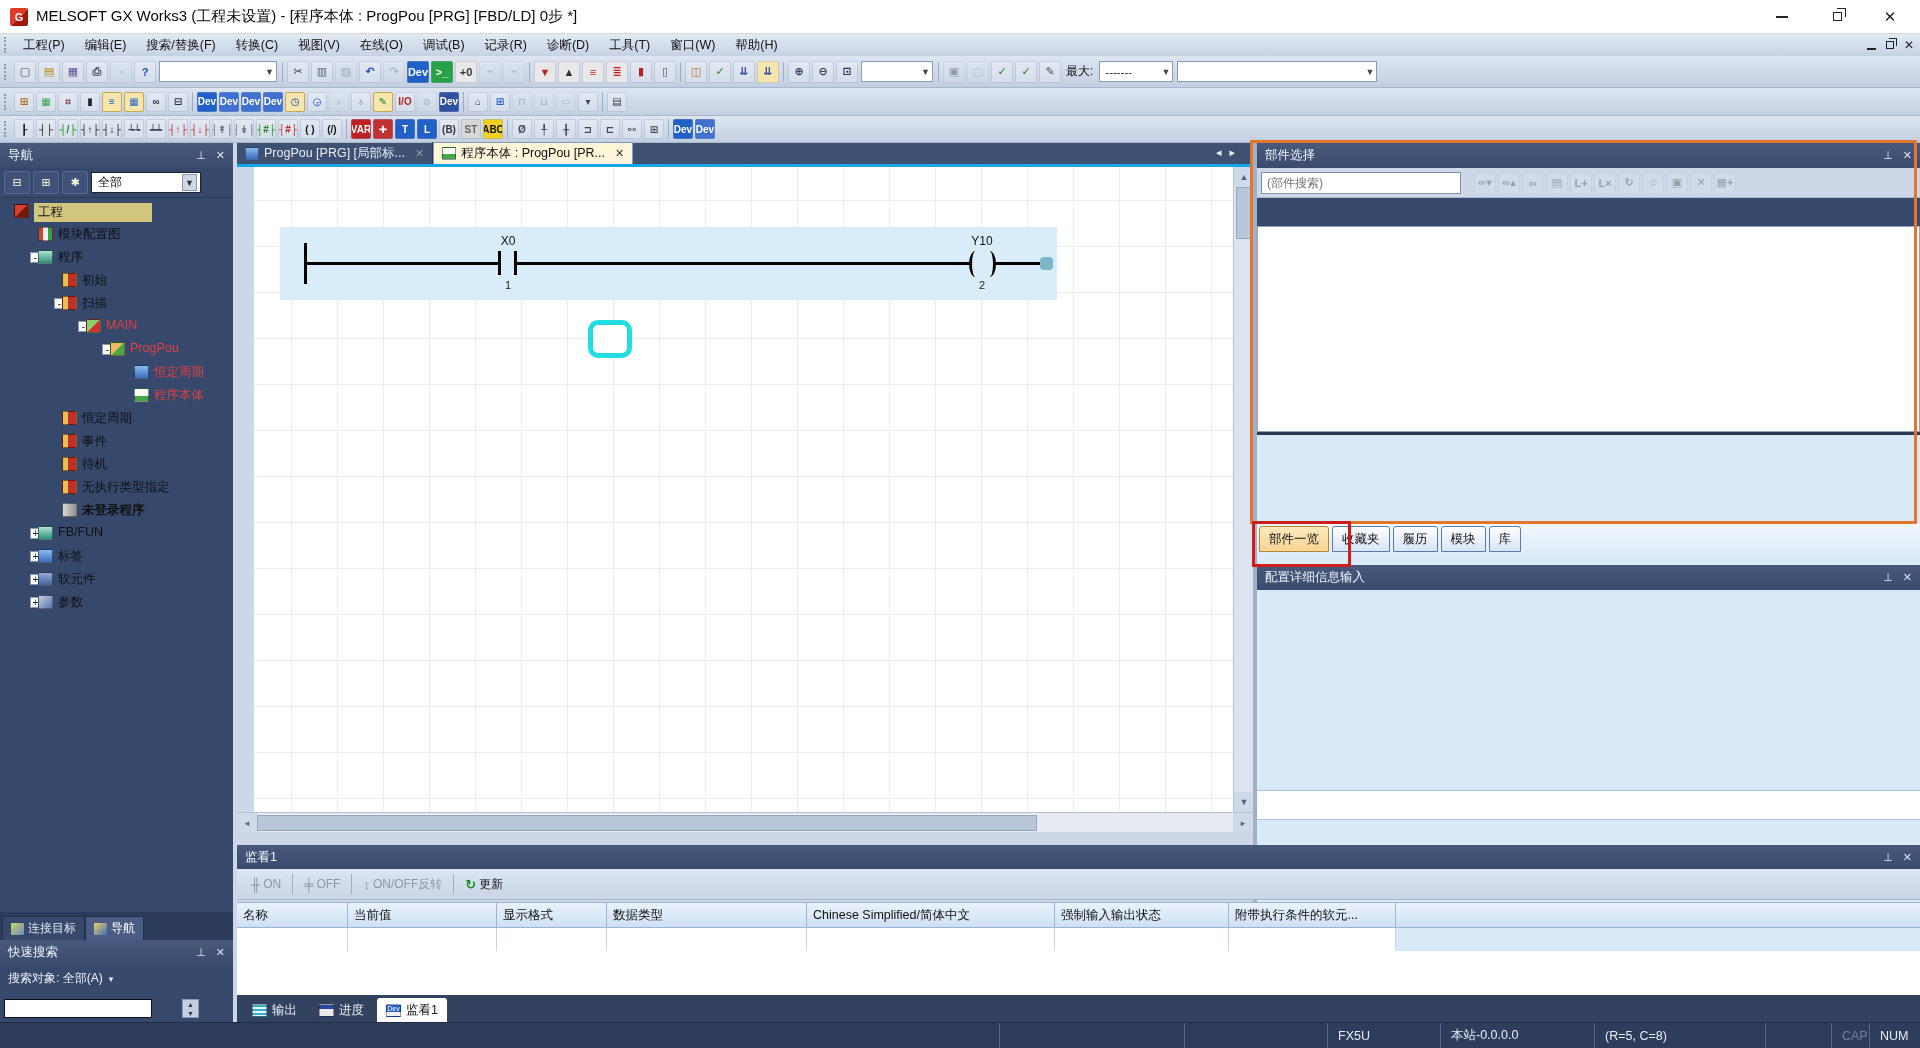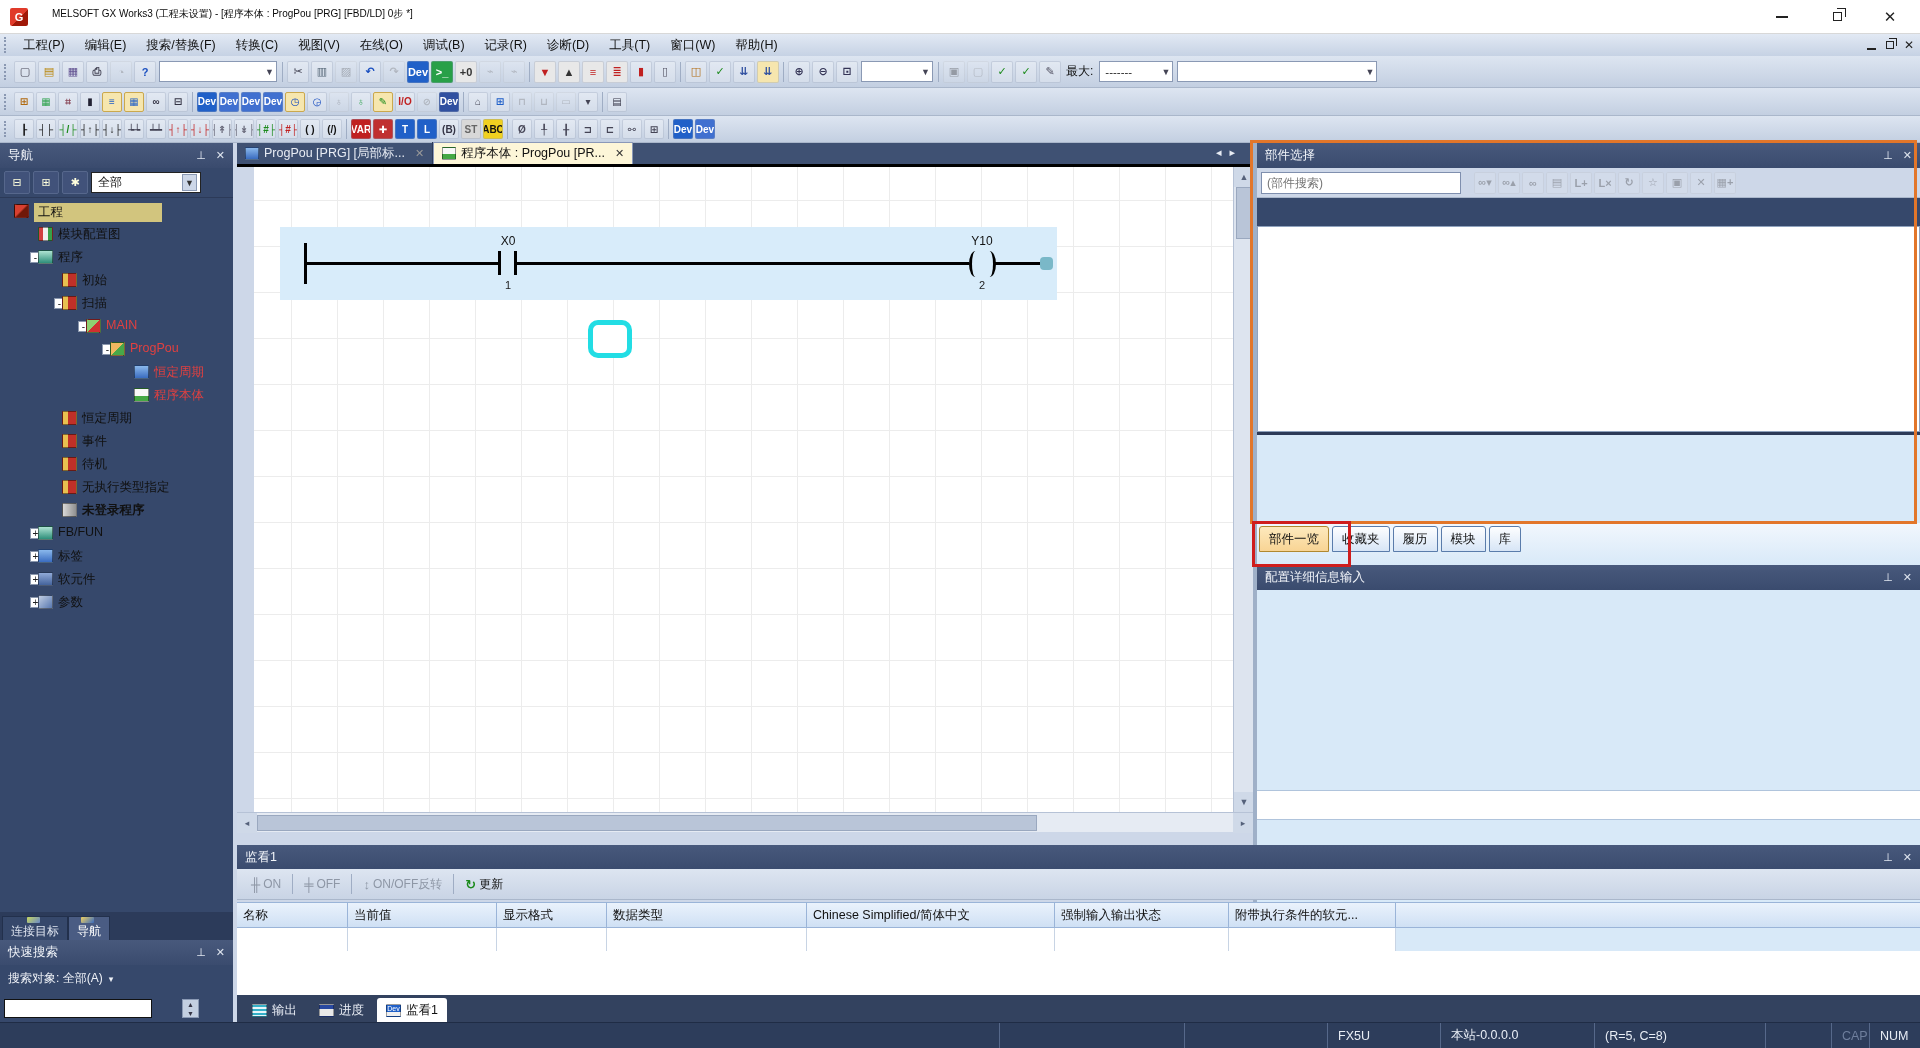--- a/index.html
+++ b/index.html
@@ -3,21 +3,21 @@
 <meta charset="utf-8">
 <style>
   html,body{margin:0;padding:0;background:#222;}
   *{box-sizing:border-box;font-family:"Liberation Sans","DejaVu Sans",sans-serif;}
   #app{position:relative;width:1920px;height:1048px;background:#cdd7e8;overflow:hidden;font-size:12.5px;color:#111;}
   .abs{position:absolute;}
 
   
   #titlebar{left:0;top:0;width:1920px;height:34px;background:#ffffff;border-bottom:1px solid #d8d8d8;}
   #app-icon{left:10px;top:8px;width:18px;height:18px;background:linear-gradient(135deg,#e03a2a 55%,#a01808 55%);border-radius:2px;color:#fff;font-size:11px;text-align:center;line-height:18px;font-weight:bold;}
-  #title-text{left:36px;top:7px;font-size:10px;color:#0a0a0a;white-space:nowrap;margin-left:16px;}
+  #title-text{left:36px;top:7px;font-size:15px;color:#0a0a0a;white-space:nowrap;}
   .win-btn{top:0;width:52px;height:33px;text-align:center;color:#222;}
   .win-btn .bar{position:absolute;left:20px;top:16px;width:12px;height:2px;background:#222;}
   .sq-restore{position:absolute;left:21px;top:12px;width:9px;height:9px;border:1.5px solid #222;}
   .sq-restore::before{content:"";position:absolute;left:2.5px;top:-5px;width:8px;height:8px;border:1.5px solid #222;border-left:none;border-bottom:none;}
   .win-x{font-size:15px;line-height:33px;}
 
   
   #menubar{left:0;top:34px;width:1920px;height:22px;background:linear-gradient(#e2e9f4,#c6d2e4);display:flex;align-items:center;}
   .grip{width:5px;height:16px;margin:0 4px;border-left:2px dotted #8a98b2;}
   .menu-item{padding:2px 10px;color:#111;}
@@ -50,50 +50,50 @@
   #nav{left:0;top:143px;width:233px;height:879px;}
   #nav-toolbar{left:0;top:168px;width:233px;height:30px;background:#36486b;border-bottom:1px solid #2c3a58;display:flex;align-items:center;padding:2px 4px;}
   .nv-btn{width:26px;height:23px;border:1px solid #56678c;border-radius:2px;margin-right:3px;display:flex;align-items:center;justify-content:center;font-size:11px;color:#ffd;background:#41527a;}
   #nav-filter{width:110px;height:21px;background:#fff;color:#111;border:1px solid #222;display:flex;align-items:center;justify-content:space-between;padding:0 3px 0 6px;font-size:12px;}
   #nav-filter .dn{font-size:9px;color:#333;background:#cdd7e8;border:1px solid #8a99b4;width:15px;height:17px;text-align:center;line-height:16px;}
   #tree{left:0;top:200px;width:233px;height:420px;}
   .trow{position:absolute;height:23px;display:flex;align-items:center;white-space:nowrap;font-size:12.5px;}
   .texp{position:absolute;width:11px;height:11px;background:#fff;border:1px solid #8a97ad;color:#222;font-size:10px;line-height:9px;text-align:center;top:6px;}
   .ticon{position:absolute;width:15px;height:14px;top:4px;border:1px solid rgba(0,0,0,.45);border-radius:1px;}
   .tlab{position:absolute;top:3px;}
-  .tlab.sel{background:#d2c57e;color:#111;padding:1px 4px;width:128px;}
+  .tlab.sel{background:#d2c57e;color:#111;padding:1px 4px;width:118px;}
   .red{color:#e04040;}
   .ti-project{background:linear-gradient(135deg,#d84030 45%,#701808 55%);}
   .ti-module{background:linear-gradient(90deg,#d04040 33%,#f0f0f0 33% 66%,#38a048 66%);}
   .ti-folder{background:linear-gradient(180deg,#aee3d2,#2e8f7a);}
   .ti-exec{background:linear-gradient(90deg,#e8c050 38%,#c03028 38%);}
   .ti-gray{background:linear-gradient(90deg,#d8d8d8,#909090);}
   .ti-main{background:linear-gradient(135deg,#8ed070 50%,#d03030 50%);}
   .ti-pou{background:linear-gradient(135deg,#f0b860 50%,#48a848 50%);}
   .ti-label{background:linear-gradient(180deg,#8ab8ec,#3a6cc0);}
   .ti-body{background:linear-gradient(180deg,#f8f8f8 55%,#44a844 55%);}
   .ti-device{background:linear-gradient(180deg,#90aad8,#44639c);}
   .ti-param{background:linear-gradient(135deg,#c0cde2,#5878b0);}
 
   
   #nav-tabs{left:0;top:912px;width:233px;height:28px;background:#2c3b5a;display:flex;align-items:flex-end;padding:0 2px;}
-  .nav-tab{height:24px;display:flex;align-items:center;padding:0 8px;font-size:12px;color:#dfe5f0;border:1px solid #22304c;border-bottom:none;background:#36486b;flex-direction:column;}
+  .nav-tab{height:24px;display:flex;align-items:center;padding:0 8px;font-size:12px;color:#dfe5f0;border:1px solid #22304c;border-bottom:none;background:#36486b;}
   .nav-tab.sel{background:#4a5c83;color:#fff;}
   .nt-ic{width:13px;height:12px;margin-right:4px;border-radius:1px;}
   .nt-link{background:linear-gradient(135deg,#c8d860,#6888c8);}
   .nt-nav{background:linear-gradient(135deg,#f0d060,#3a6cc0);}
 
   
   #qs{left:0;top:940px;width:233px;height:82px;}
   #qs-target{left:8px;top:970px;color:#eef1f7;font-size:12px;display:flex;gap:6px;align-items:center;}
   #qs-input{left:4px;top:999px;width:148px;height:19px;background:#fff;border:1px solid #111;}
   #qs-spin{left:182px;top:999px;width:17px;height:19px;background:#c3cfe1;border:1px solid #8a99b4;color:#334;font-size:7px;line-height:9px;text-align:center;}
 
   
-  #edtabs{left:237px;top:143px;width:1016px;height:24px;background:#3f5173;display:flex;align-items:flex-end;border-bottom:3px solid #000000;}
+  #edtabs{left:237px;top:143px;width:1016px;height:24px;background:#3f5173;display:flex;align-items:flex-end;border-bottom:3px solid #0ea5e9;}
   .edtab{height:22px;display:flex;align-items:center;padding:0 8px;font-size:12.5px;white-space:nowrap;}
   .edtab .doc{width:14px;height:13px;margin-right:5px;border:1px solid rgba(0,0,0,.4);border-radius:1px;}
   .edtab.inactive{color:#e8ecf4;border-right:1px solid #2c3a58;}
   .edtab.active{background:#fdf6d8;color:#111;border:1px solid #8a98b8;border-bottom:none;}
   .edtab .x{margin-left:10px;font-size:11px;color:#999;}
   .edtab.active .x{color:#333;}
   #edtab-arrows{left:1216px;top:146px;color:#e8ecf4;font-size:11px;display:flex;gap:8px;}
   #canvas{left:254px;top:167px;width:996px;height:645px;background:#fff;
     background-image:linear-gradient(#ececec 1px,transparent 1px),linear-gradient(90deg,#ececec 1px,transparent 1px);
     background-size:46px 46px;background-position:-9px -13px;overflow:hidden;}

